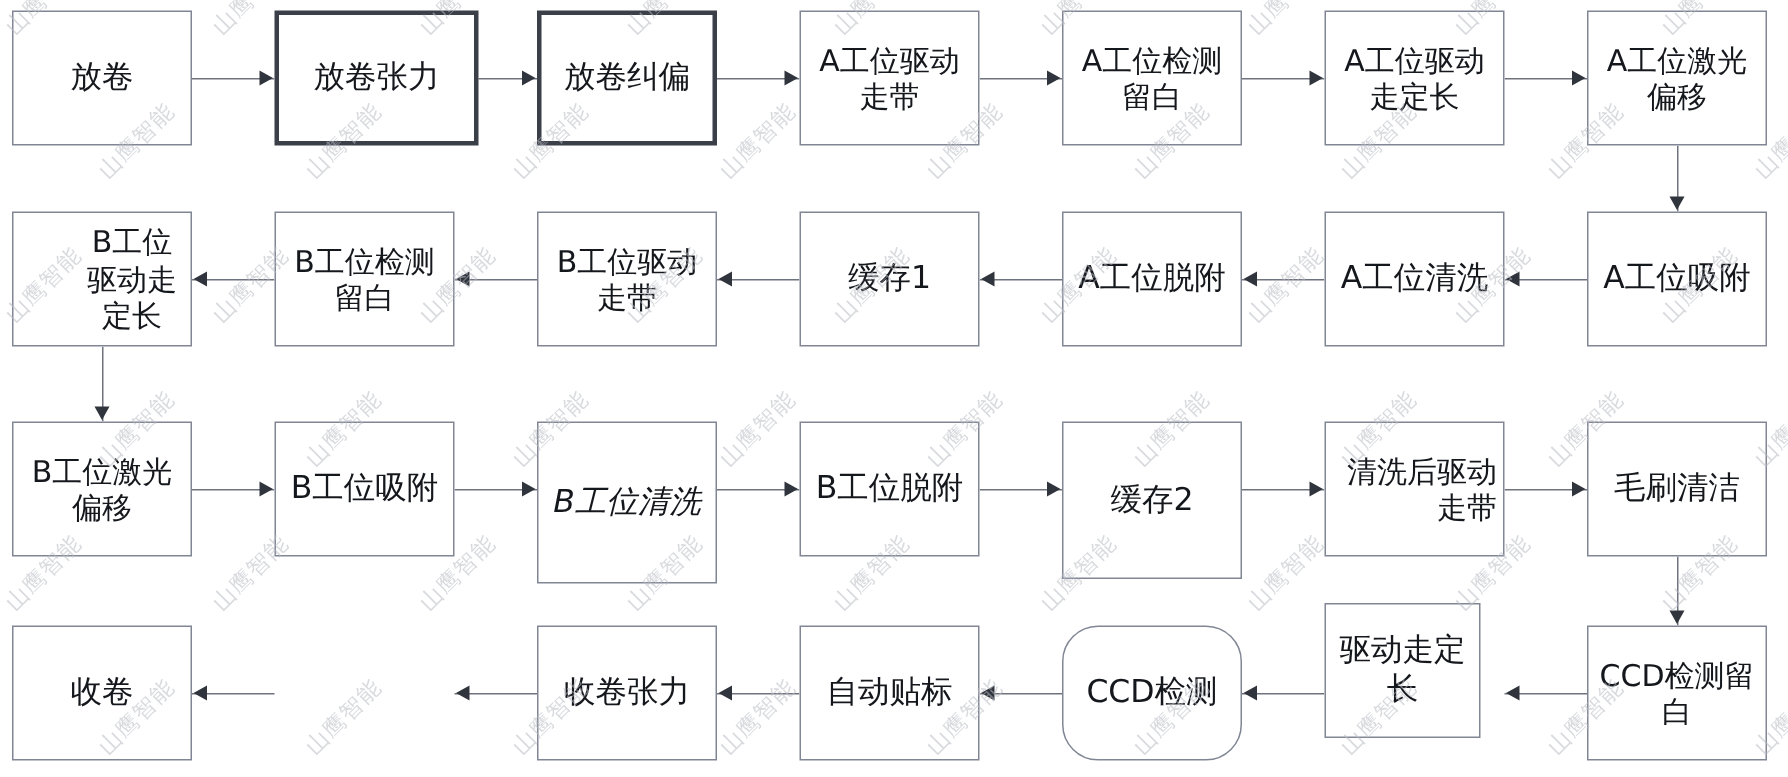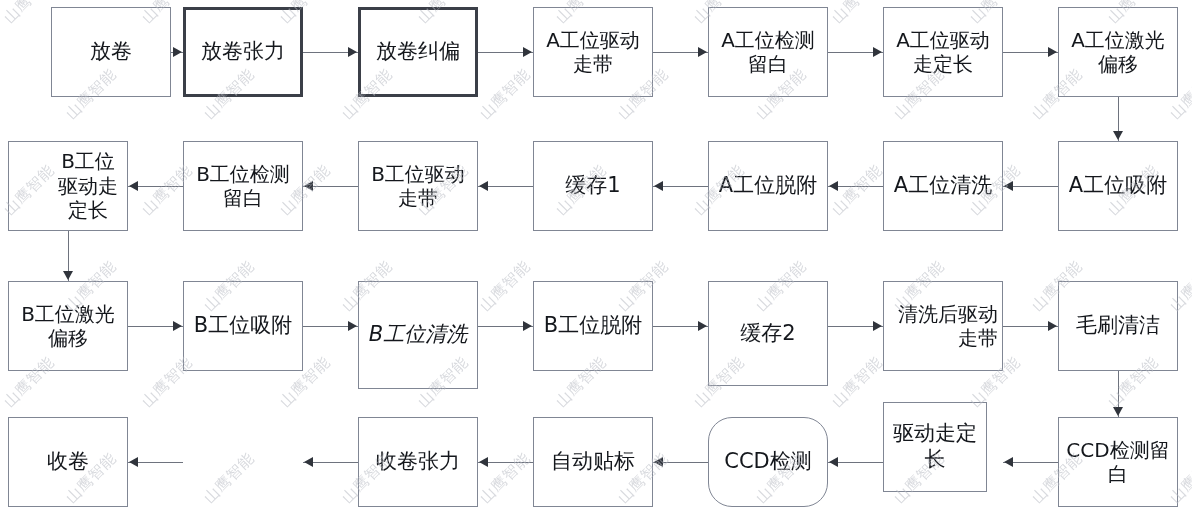--- a/index.html
+++ b/index.html
@@ -40,24 +40,24 @@
              border-left:9px solid #30343c;}
   .arw.left{border-top:5px solid transparent;border-bottom:5px solid transparent;
             border-right:9px solid #30343c;}
   .arw.down{border-left:5px solid transparent;border-right:5px solid transparent;
             border-top:9px solid #30343c;}
 </style>
 </head>
 <body>
 
 <div id="flow">
-    <div class="node" title="放卷" style="left: 8px; top: 7px; width: 120px; height: 90px; margin-left: 43px;">
+    <div class="node" title="放卷" style="left: 8px; top: 7px; width: 120px; height: 90px;">
       <div class="lbl">放卷</div>
     </div>
-    <div class="node heavy" title="放卷张力" style="left: 183px; top: 7px; width: 120px; height: 90px;">
+    <div class="node heavy" title="放卷张力" style="left: 183px; top: 7px; width: 136px; height: 90px;">
       <div class="lbl">放卷张力</div>
     </div>
     <div class="node heavy" title="放卷纠偏" style="left: 358px; top: 7px; width: 120px; height: 90px;">
       <div class="lbl">放卷纠偏</div>
     </div>
     <div class="node small" title="A工位驱动走带" style="left: 533px; top: 7px; width: 120px; height: 90px;">
       <div class="lbl">A工位驱动走带</div>
     </div>
     <div class="node small" title="A工位检测留白" style="left: 708px; top: 7px; width: 120px; height: 90px;">
       <div class="lbl">A工位检测留白</div>

